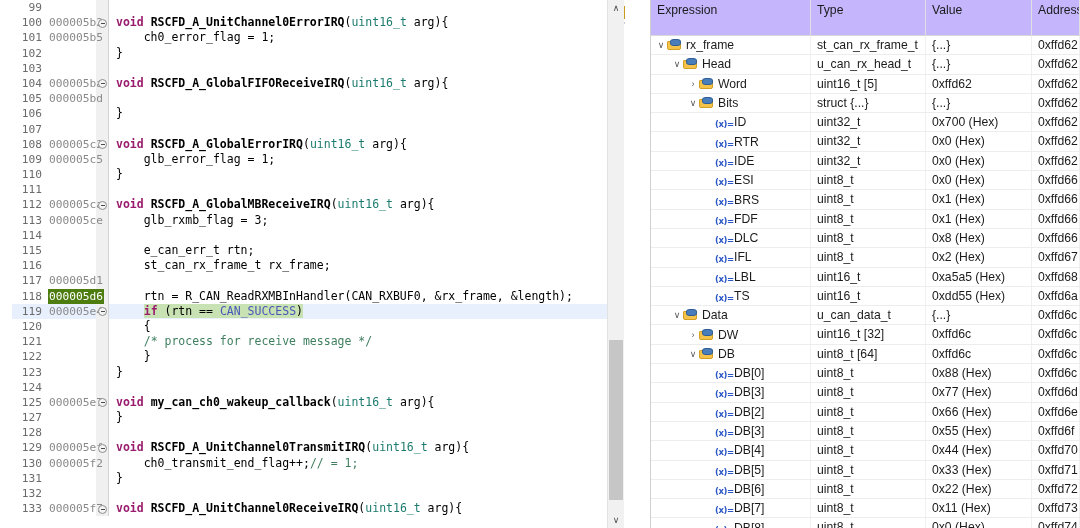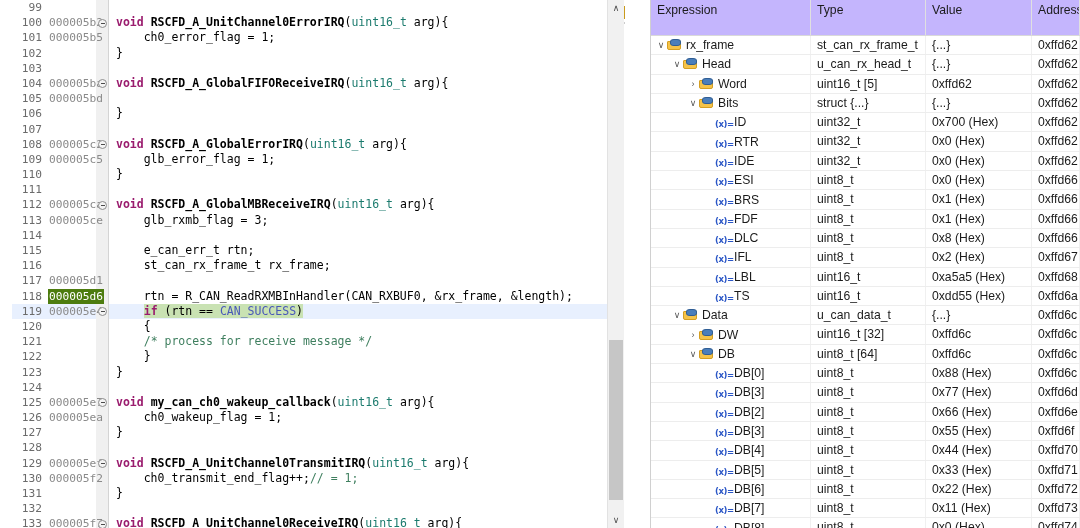--- a/index.html
+++ b/index.html
@@ -304,21 +304,20 @@
         <div class="code-row"><div class="rowbg"></div><div class="gutter-band"></div><div class="gutter-line"></div><div class="lnum">116</div><div class="ctext"><span class="pl">    st_can_rx_frame_t rx_frame;</span></div></div>
         <div class="code-row"><div class="rowbg"></div><div class="gutter-band"></div><div class="gutter-line"></div><div class="lnum">117</div><div class="addr">000005d1</div></div>
         <div class="code-row"><div class="rowbg"></div><div class="gutter-band"></div><div class="gutter-line"></div><div class="lnum">118</div><div class="addr sel">000005d6</div><div class="ctext"><span class="pl">    rtn = R_CAN_ReadRXMBInHandler(CAN_RXBUF0, &amp;rx_frame, &amp;length);</span></div></div>
         <div class="code-row cur"><div class="rowbg"></div><div class="gutter-band"></div><div class="gutter-line"></div><div class="lnum">119</div><div class="addr">000005e4</div><div class="fold"></div><div class="ctext"><span class="pl">    </span><span class="k hl">if</span><span class="pl hl"> </span><span class="pl hl">(rtn == </span><span class="mc hl">CAN_SUCCESS</span><span class="pl hl">)</span></div></div>
         <div class="code-row"><div class="rowbg"></div><div class="gutter-band"></div><div class="gutter-line"></div><div class="lnum">120</div><div class="ctext"><span class="pl">    {</span></div></div>
         <div class="code-row"><div class="rowbg"></div><div class="gutter-band"></div><div class="gutter-line"></div><div class="lnum">121</div><div class="ctext"><span class="pl">    </span><span class="cm">/* process for receive message */</span></div></div>
         <div class="code-row"><div class="rowbg"></div><div class="gutter-band"></div><div class="gutter-line"></div><div class="lnum">122</div><div class="ctext"><span class="pl">    }</span></div></div>
         <div class="code-row"><div class="rowbg"></div><div class="gutter-band"></div><div class="gutter-line"></div><div class="lnum">123</div><div class="ctext"><span class="pl">}</span></div></div>
         <div class="code-row"><div class="rowbg"></div><div class="gutter-band"></div><div class="gutter-line"></div><div class="lnum">124</div><div class="ctext"></div></div>
         <div class="code-row"><div class="rowbg"></div><div class="gutter-band"></div><div class="gutter-line"></div><div class="lnum">125</div><div class="addr">000005e7</div><div class="fold"></div><div class="ctext"><span class="k">void </span><span class="fn">my_can_ch0_wakeup_callback</span><span class="pl">(</span><span class="ty">uint16_t</span><span class="pl"> arg){</span></div></div>
-        <div class="code-row"><div class="rowbg"></div><div class="gutter-band"></div><div class="gutter-line"></div><div class="lnum">126</div><div class="addr">000005ea</div><div class="ctext"><span class="pl">    ch0_wakeup_flag = 1;</span></div></div>
         <div class="code-row"><div class="rowbg"></div><div class="gutter-band"></div><div class="gutter-line"></div><div class="lnum">127</div><div class="ctext"><span class="pl">}</span></div></div>
         <div class="code-row"><div class="rowbg"></div><div class="gutter-band"></div><div class="gutter-line"></div><div class="lnum">128</div><div class="ctext"></div></div>
         <div class="code-row"><div class="rowbg"></div><div class="gutter-band"></div><div class="gutter-line"></div><div class="lnum">129</div><div class="addr">000005ef</div><div class="fold"></div><div class="ctext"><span class="k">void </span><span class="fn">RSCFD_A_UnitChannel0TransmitIRQ</span><span class="pl">(</span><span class="ty">uint16_t</span><span class="pl"> arg){</span></div></div>
         <div class="code-row"><div class="rowbg"></div><div class="gutter-band"></div><div class="gutter-line"></div><div class="lnum">130</div><div class="addr">000005f2</div><div class="ctext"><span class="pl">    ch0_transmit_end_flag++;</span><span class="cm">// = 1;</span></div></div>
         <div class="code-row"><div class="rowbg"></div><div class="gutter-band"></div><div class="gutter-line"></div><div class="lnum">131</div><div class="ctext"><span class="pl">}</span></div></div>
         <div class="code-row"><div class="rowbg"></div><div class="gutter-band"></div><div class="gutter-line"></div><div class="lnum">132</div><div class="ctext"></div></div>
         <div class="code-row"><div class="rowbg"></div><div class="gutter-band"></div><div class="gutter-line"></div><div class="lnum">133</div><div class="addr">000005f7</div><div class="fold"></div><div class="ctext"><span class="k">void </span><span class="fn">RSCFD_A_UnitChannel0ReceiveIRQ</span><span class="pl">(</span><span class="ty">uint16_t</span><span class="pl"> arg){</span></div></div>
       </div>
 
     <div class="marker-col"></div>

